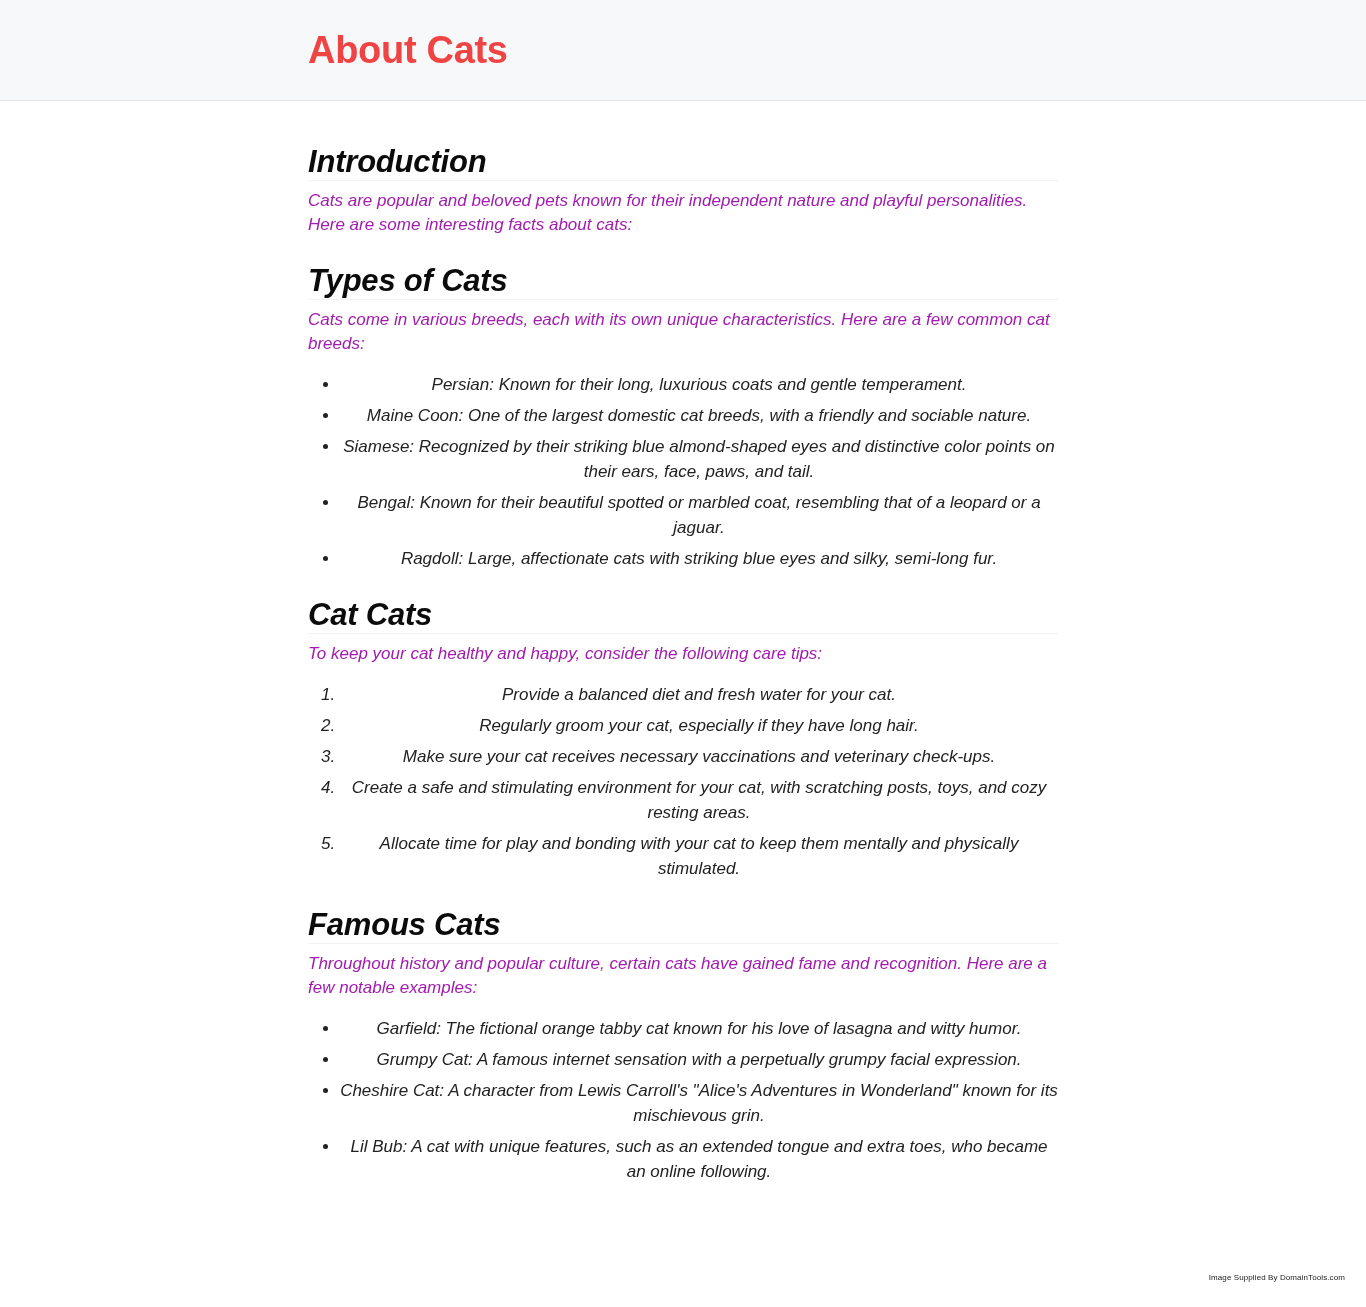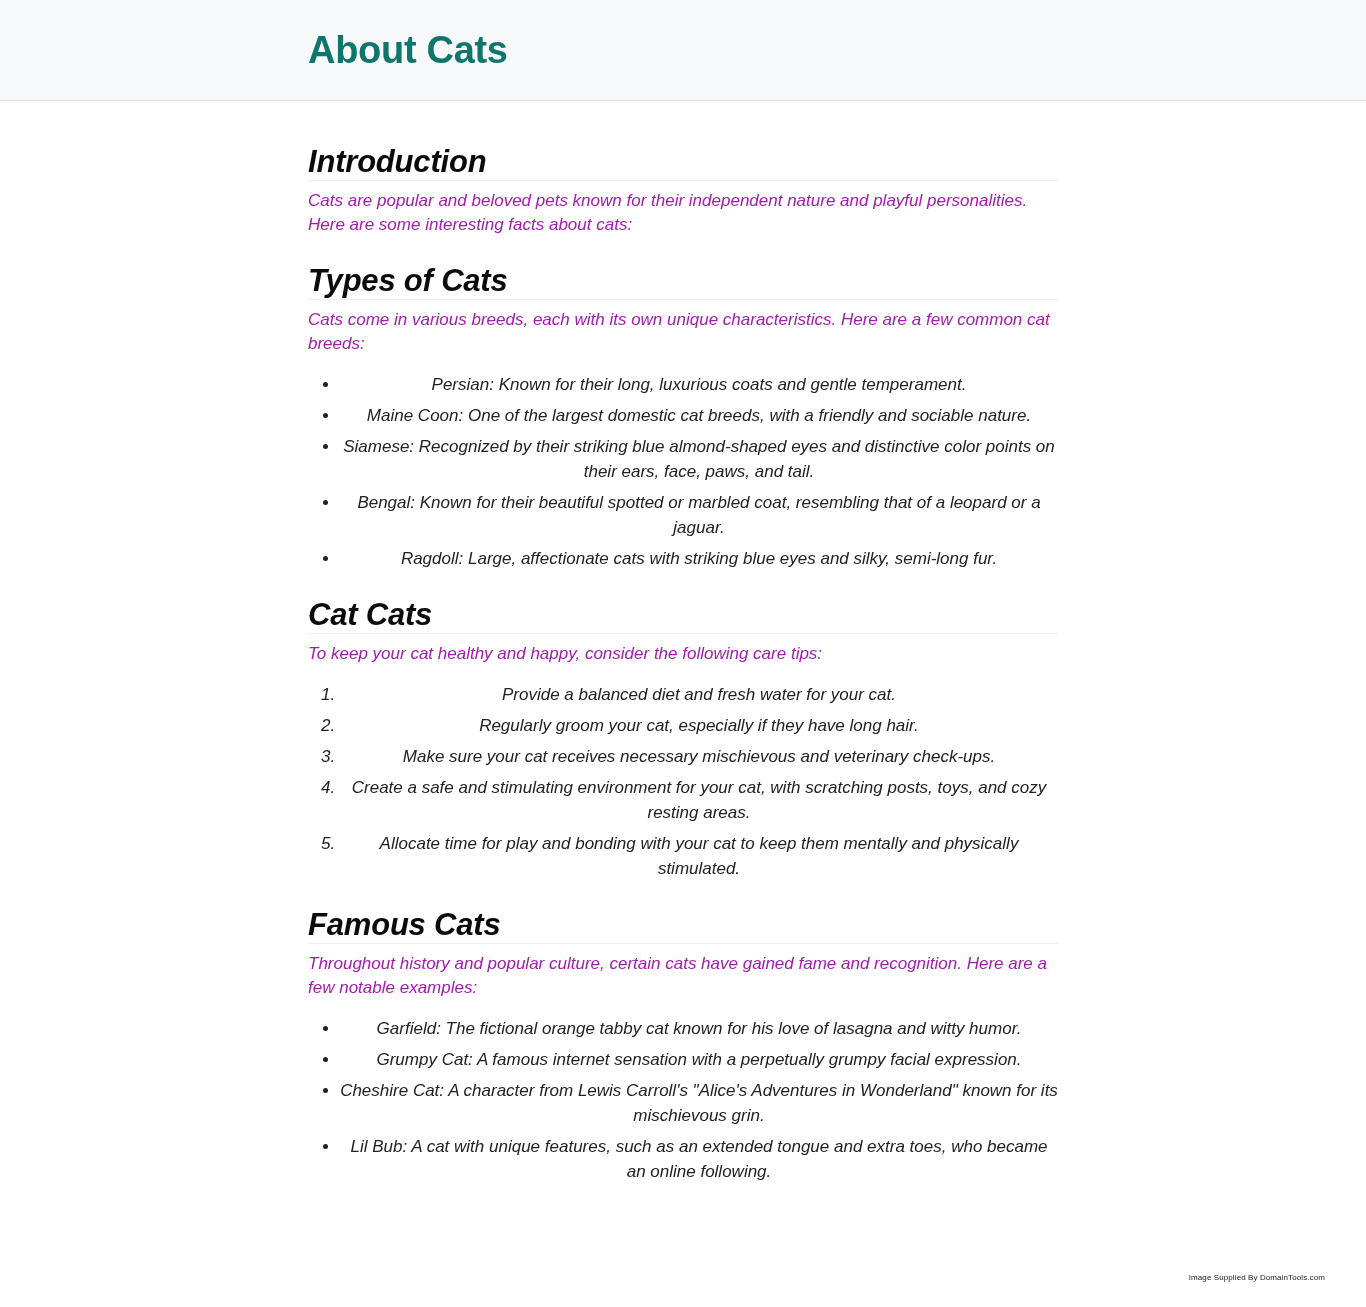--- a/index.html
+++ b/index.html
@@ -11,38 +11,38 @@
     overflow: hidden;
   }
   header {
     height: 101px;
     background: #f7f8f9;
     border-bottom: 1px solid #e3e4e6;
   }
   .wrap { width: 750px; margin-left: 308px; }
   header h1 {
     margin: 0; padding-top: 28px;
-    font-size: 38px; font-weight: 700; color: #0f766e;
+    font-size: 38px; font-weight: 700; color: #ef4444;
     line-height: 44px; letter-spacing: -0.3px;
   }
   main { padding-top: 43px; font-style: italic; }
   section { margin-bottom: 26px; }
   h2 {
     margin: 0; font-size: 31px; font-weight: 700; color: #0b0b0b;
     line-height: 36px; padding-bottom: 0px;
     border-bottom: 1px solid #f0f1f2;
     letter-spacing: -0.2px;
   }
   p {
     margin: 8px 0 0 0; font-size: 17px; line-height: 24px; color: #a21caf;
   }
   ul, ol { margin: 16px 0 0 0; padding-left: 32px; font-size: 17px; line-height: 25px; color: #222; }
   li { margin-bottom: 6px; text-align: center; }
   .credit {
-    position: absolute; right: 41px; top: 1273px;
+    position: absolute; right: 21px; top: 1273px;
     font-size: 8px; color: #222; letter-spacing: 0.1px;
   }
 </style>
 </head>
 <body>
 
 <header>
   <div class="wrap">
     <h1>About Cats</h1>
   </div>
@@ -65,21 +65,21 @@
       <li>Ragdoll: Large, affectionate cats with striking blue eyes and silky, semi-long fur.</li>
     </ul>
   </section>
 
   <section>
     <h2>Cat Cats</h2>
     <p>To keep your cat healthy and happy, consider the following care tips:</p>
     <ol>
       <li>Provide a balanced diet and fresh water for your cat.</li>
       <li>Regularly groom your cat, especially if they have long hair.</li>
-      <li>Make sure your cat receives necessary mischievous and veterinary check-ups.</li>
+      <li>Make sure your cat receives necessary vaccinations and veterinary check-ups.</li>
       <li>Create a safe and stimulating environment for your cat, with scratching posts, toys, and cozy resting areas.</li>
       <li>Allocate time for play and bonding with your cat to keep them mentally and physically stimulated.</li>
     </ol>
   </section>
 
   <section>
     <h2>Famous Cats</h2>
     <p>Throughout history and popular culture, certain cats have gained fame and recognition. Here are a few notable examples:</p>
     <ul>
       <li>Garfield: The fictional orange tabby cat known for his love of lasagna and witty humor.</li>

